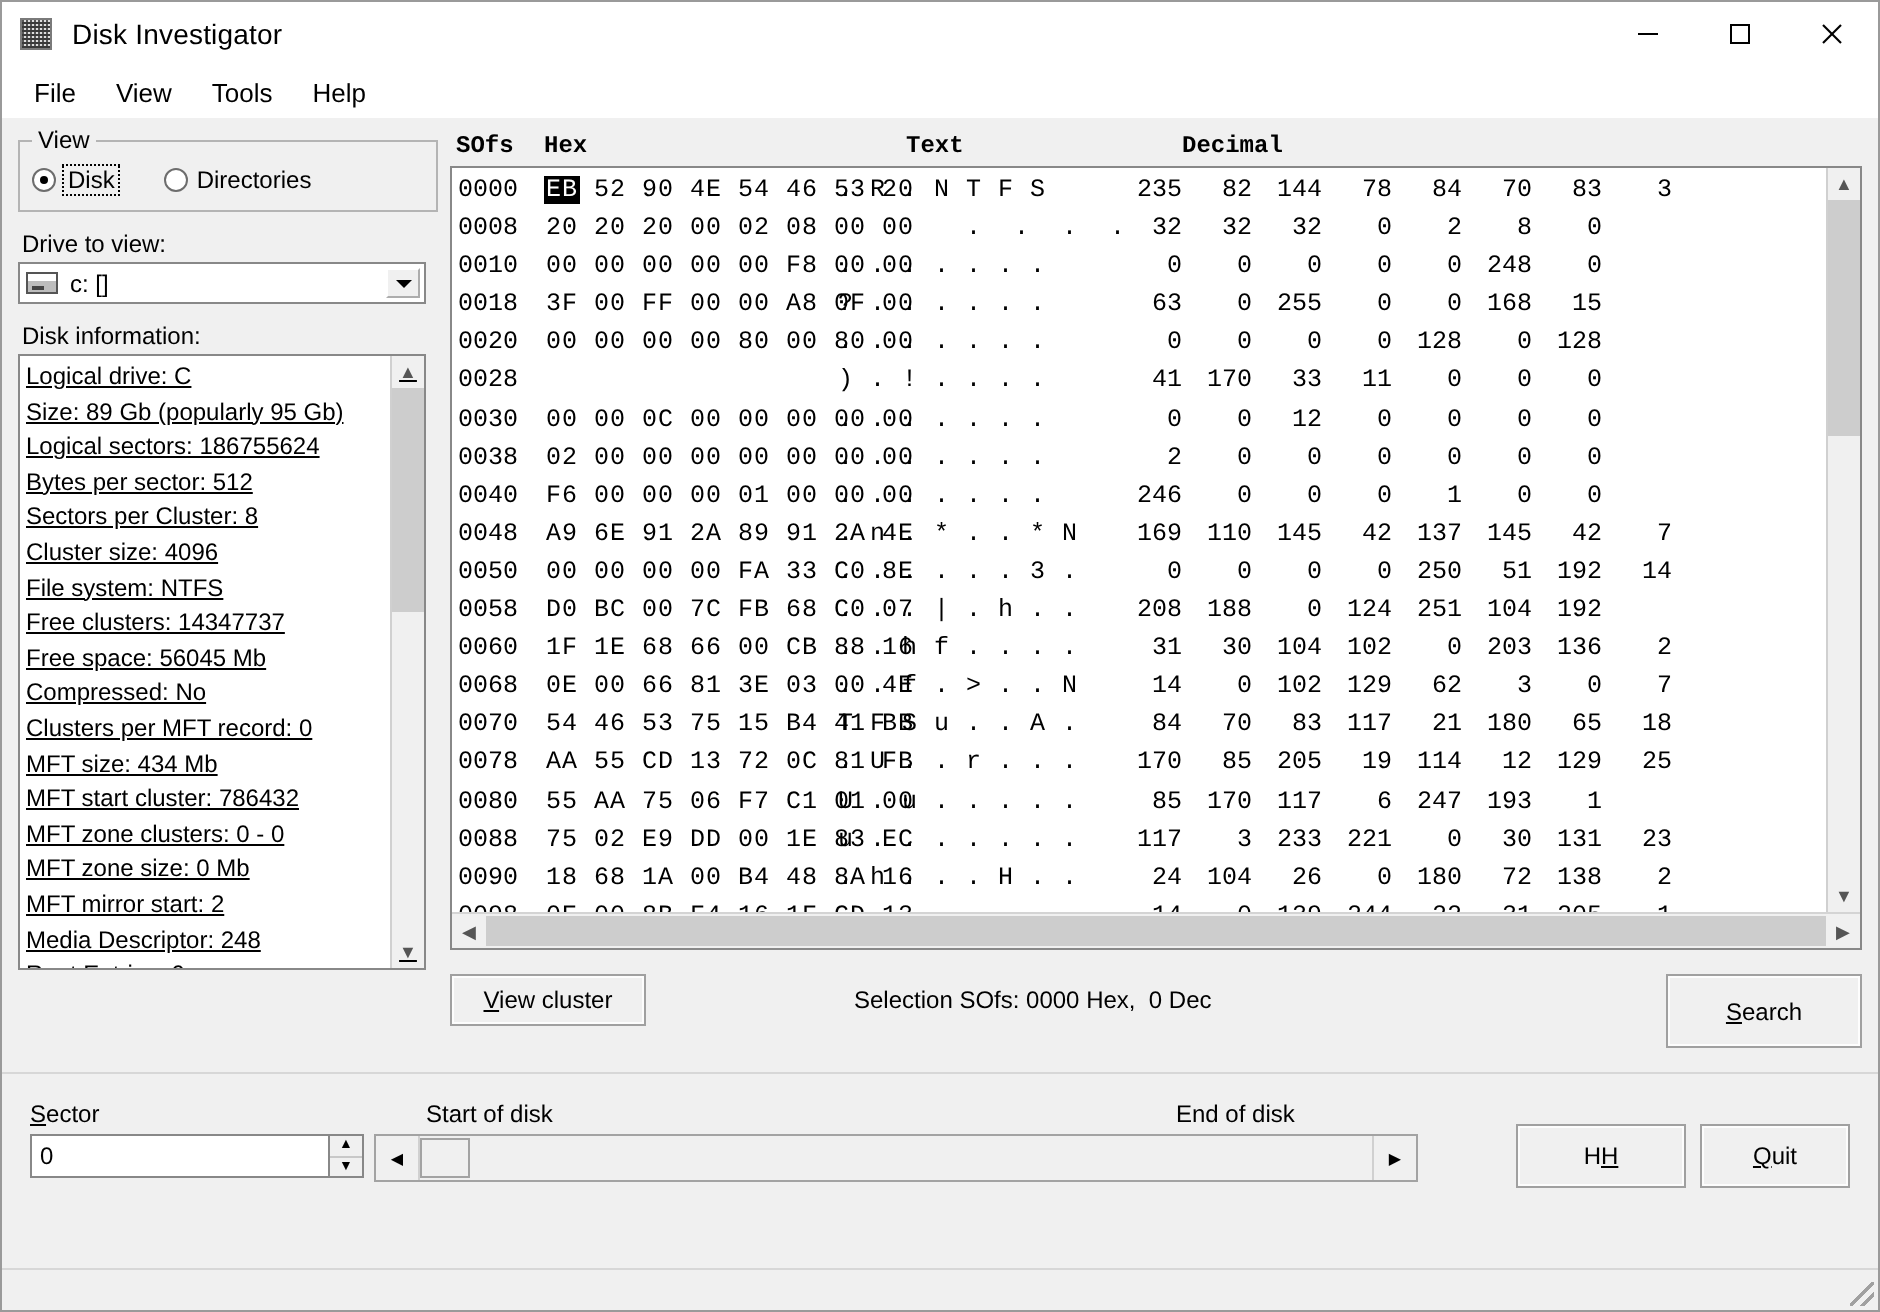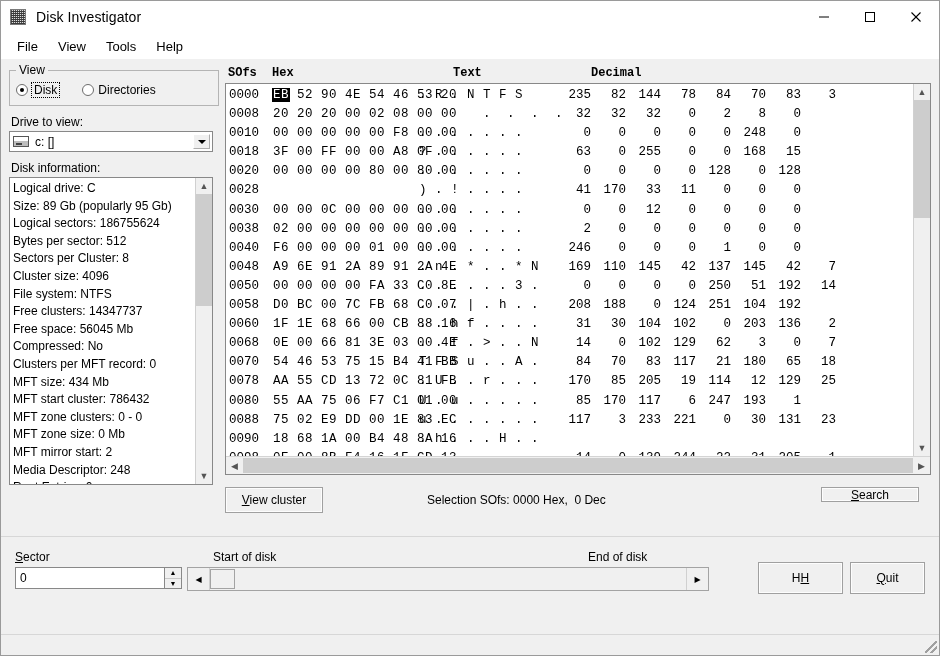--- a/index.html
+++ b/index.html
@@ -184,20 +184,21 @@
 
   
   .listbox {
     width: 204px;
     height: 308px;
     border: 1px solid #888;
     background: #fff;
     box-sizing: border-box;
     display: flex;
     overflow: hidden;
+    text-decoration: underline;
   }
   .listbox .items {
     flex: 1 1 auto;
     padding: 2px 0 0 3px;
     overflow: hidden;
   }
   .listbox .items div {
     font-size: 12px;
     line-height: 17.6px;
     white-space: nowrap;
@@ -520,21 +521,21 @@
               <div class="hex-row"><span class="ofs">0040</span><span class="hex">F6 00 00 00 01 00 00 00</span><span class="txt">. . . . . . .</span><span class="dec"><span>246</span><span>0</span><span>0</span><span>0</span><span>1</span><span>0</span><span>0</span><span></span></span></div>
               <div class="hex-row"><span class="ofs">0048</span><span class="hex">A9 6E 91 2A 89 91 2A 4E</span><span class="txt">. n . * . . * N</span><span class="dec"><span>169</span><span>110</span><span>145</span><span>42</span><span>137</span><span>145</span><span>42</span><span>7</span></span></div>
               <div class="hex-row"><span class="ofs">0050</span><span class="hex">00 00 00 00 FA 33 C0 8E</span><span class="txt">. . . . . . 3 .</span><span class="dec"><span>0</span><span>0</span><span>0</span><span>0</span><span>250</span><span>51</span><span>192</span><span>14</span></span></div>
               <div class="hex-row"><span class="ofs">0058</span><span class="hex">D0 BC 00 7C FB 68 C0 07</span><span class="txt">. . . | . h . .</span><span class="dec"><span>208</span><span>188</span><span>0</span><span>124</span><span>251</span><span>104</span><span>192</span><span></span></span></div>
               <div class="hex-row"><span class="ofs">0060</span><span class="hex">1F 1E 68 66 00 CB 88 16</span><span class="txt">. . h f . . . .</span><span class="dec"><span>31</span><span>30</span><span>104</span><span>102</span><span>0</span><span>203</span><span>136</span><span>2</span></span></div>
               <div class="hex-row"><span class="ofs">0068</span><span class="hex">0E 00 66 81 3E 03 00 4E</span><span class="txt">. . f . &gt; . . N</span><span class="dec"><span>14</span><span>0</span><span>102</span><span>129</span><span>62</span><span>3</span><span>0</span><span>7</span></span></div>
               <div class="hex-row"><span class="ofs">0070</span><span class="hex">54 46 53 75 15 B4 41 BB</span><span class="txt">T F S u . . A .</span><span class="dec"><span>84</span><span>70</span><span>83</span><span>117</span><span>21</span><span>180</span><span>65</span><span>18</span></span></div>
               <div class="hex-row"><span class="ofs">0078</span><span class="hex">AA 55 CD 13 72 0C 81 FB</span><span class="txt">. U . . r . . .</span><span class="dec"><span>170</span><span>85</span><span>205</span><span>19</span><span>114</span><span>12</span><span>129</span><span>25</span></span></div>
               <div class="hex-row"><span class="ofs">0080</span><span class="hex">55 AA 75 06 F7 C1 01 00</span><span class="txt">U . u . . . . .</span><span class="dec"><span>85</span><span>170</span><span>117</span><span>6</span><span>247</span><span>193</span><span>1</span><span></span></span></div>
               <div class="hex-row"><span class="ofs">0088</span><span class="hex">75 02 E9 DD 00 1E 83 EC</span><span class="txt">u . . . . . . .</span><span class="dec"><span>117</span><span>3</span><span>233</span><span>221</span><span>0</span><span>30</span><span>131</span><span>23</span></span></div>
-              <div class="hex-row"><span class="ofs">0090</span><span class="hex">18 68 1A 00 B4 48 8A 16</span><span class="txt">. h . . . H . .</span></div>
+              <div class="hex-row"><span class="ofs">0090</span><span class="hex">18 68 1A 00 B4 48 8A 16</span><span class="txt">. h . . . H . .</span><span class="dec"><span>24</span><span>104</span><span>26</span><span>0</span><span>180</span><span>72</span><span>138</span><span>2</span></span></div>
               <div class="hex-row"><span class="ofs">0098</span><span class="hex">0E 00 8B F4 16 1F CD 13</span><span class="txt">. . . . . . . .</span><span class="dec"><span>14</span><span>0</span><span>139</span><span>244</span><span>22</span><span>31</span><span>205</span><span>1</span></span></div>
             </div>
           <div class="vscroll" style="border-left:1px solid #d0d0d0;">
             <div class="arrow">▲</div>
             <div class="track">
               <div class="thumb" style="top:0; height:118px;"></div>
             </div>
             <div class="arrow">▼</div>
           </div>
         </div>
@@ -545,21 +546,21 @@
           </div>
           <div class="harrow">▶</div>
         </div>
       </div>
 
       <div class="hex-toolbar">
         <div class="btn" style="left:0px; top:6px; width:98px; height:26px;">
           <span><u>V</u><span>iew cluster</span></span>
         </div>
         <div class="sel-status" style="left:202px; top:12px;">Selection SOfs: 0000 Hex,  0 Dec</div>
-        <div class="btn" style="right:12px; top:6px; width:98px; height:15px;">
+        <div class="btn" style="right:0px; top:6px; width:98px; height:37px;">
           <span><u>S</u><span>earch</span></span>
         </div>
       </div>
     </div>
   </div>
 
   <div class="bottom">
 
     <div class="lbl" style="left:14px; top:13px;">
       <u>S</u><span>ector</span>

